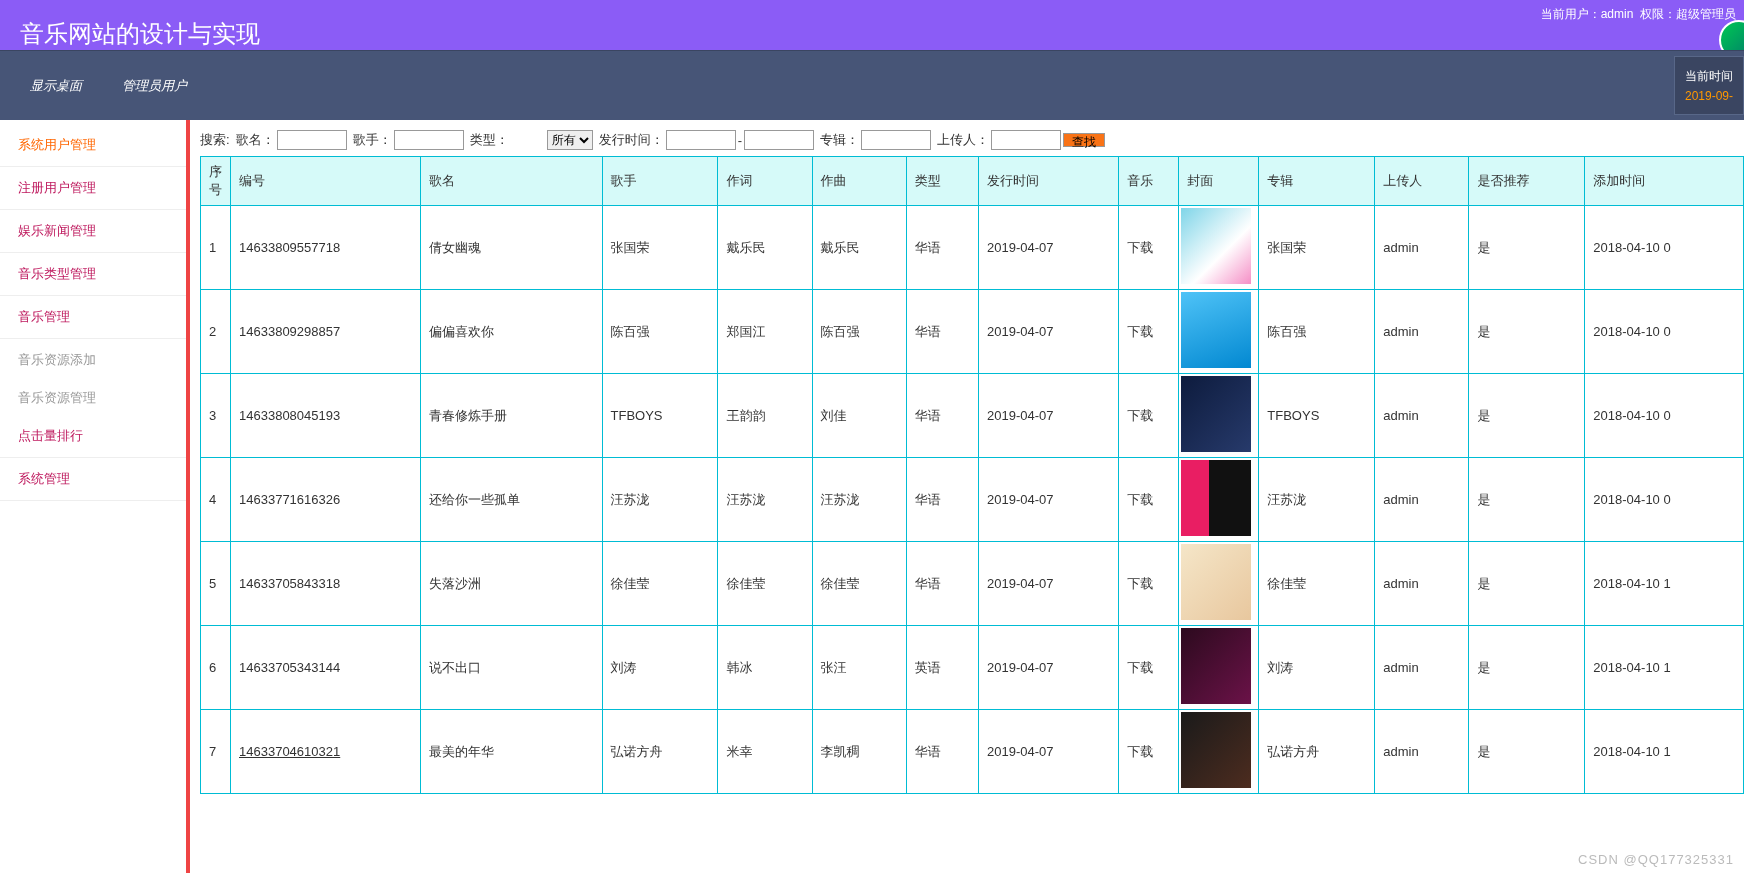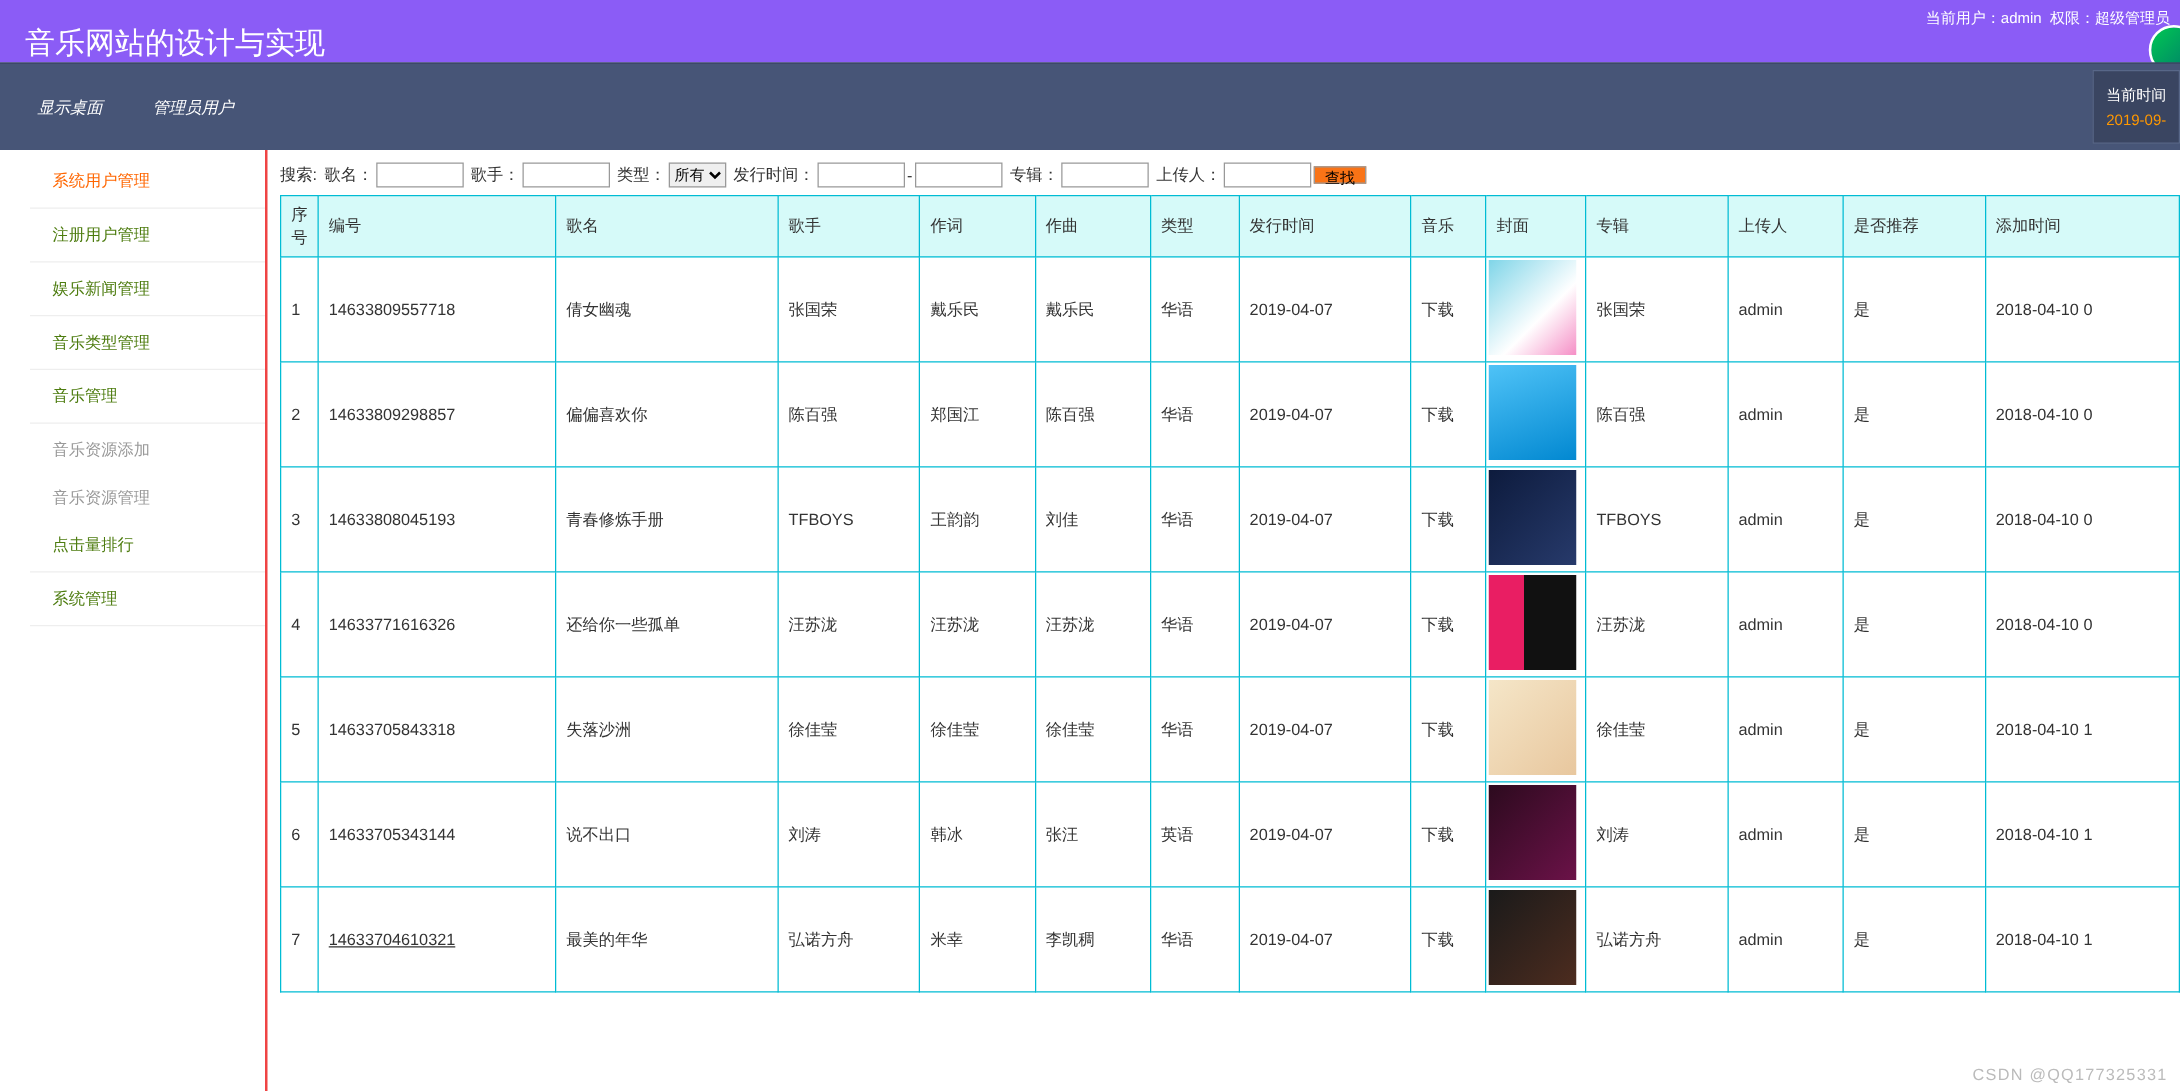--- a/index.html
+++ b/index.html
@@ -10,32 +10,32 @@
 .header-user { position: absolute; right: 8px; top: 6px; font-size: 12px; color: #fff; }
 .avatar { position: absolute; right: -15px; top: 20px; width: 40px; height: 40px; border-radius: 50%; background: linear-gradient(135deg, #00c853, #00796b); border: 2px solid #fff; }
 
 .top-nav { background: #475577; height: 70px; border-top: 1px solid #3a4561; display: flex; align-items: center; padding-left: 10px; position: relative; }
 .nav-item { color: #fff; padding: 10px 20px; cursor: pointer; font-size: 13px; font-style: italic; }
 .time-box { position: absolute; right: 0; top: 5px; bottom: 5px; background: #3a4561; border: 1px solid #586788; padding: 8px 10px; text-align: center; min-width: 60px; display:flex; flex-direction:column; justify-content:center; }
 .time-label { color: #fff; font-size: 12px; margin-bottom: 4px; }
 .time-value { color: #ff9800; font-size: 12px; }
 
 .main { display: flex; height: calc(100vh - 120px); }
-.sidebar { width: 190px; background: #fff; border-right: 2px solid #ef4444; padding-top: 6px; margin-left: 24px; }
-.side-item { padding: 10px 18px; font-size: 13px; color: #4d7c0f; cursor: pointer; border-bottom: 0px; }
+.sidebar { width: 190px; background: #fff; border-right: 4px solid #ef4444; padding-top: 6px; }
+.side-item { padding: 10px 18px; font-size: 13px; color: #be185d; cursor: pointer; border-bottom: 0px; }
 .side-item.active { color: #ff6600; }
 .side-item.sub { color: #999; }
 .side-sep { height: 1px; background: #eee; margin: 2px 0; }
 
 .content { flex: 1; padding: 10px 0 0 10px; overflow: auto; }
 .list-title { font-size: 13px; margin-bottom: 10px; padding-left: 2px; }
 .search-bar { margin-bottom: 6px; font-size: 13px; display: flex; align-items: center; flex-wrap: wrap; gap: 2px; }
 .search-bar label { margin-left: 4px; }
 .search-bar input[type=text] { border: 1px solid #999; height: 20px; padding: 0 3px; font-size: 12px; }
-.search-bar select { border: 1px solid #999; height: 20px; font-size: 12px; }
+.search-bar select { border: 1px solid #999; height: 20px; font-size: 12px; margin-left: 36px; }
 .search-bar button { border: 1px solid #999; background: #f97316; height: 14px; padding: 0 8px; font-size: 12px; cursor: pointer; }
 
 .data-table { border-collapse: collapse; width: 100%; min-width: 1400px; }
 .data-table th { background: #d6faf9; border: 1px solid #00bcd4; padding: 6px 8px; text-align: left; font-weight: normal; font-size: 13px; height: 26px; }
 .data-table td { border: 1px solid #00bcd4; padding: 6px 8px; text-align: left; font-size: 13px; height: 84px; vertical-align: middle; }
 .data-table td.cover-cell { padding: 2px; width: 80px; }
 .thumb { width: 70px; height: 76px; background: #4a6; display: inline-block; }
 .thumb.t1 { background: linear-gradient(135deg,#7fd5e8,#fff 60%,#f58fc6); }
 .thumb.t2 { background: linear-gradient(160deg,#4fc3f7,#0288d1); }
 .thumb.t3 { background: linear-gradient(135deg,#0d1b3d,#273a6b); }

